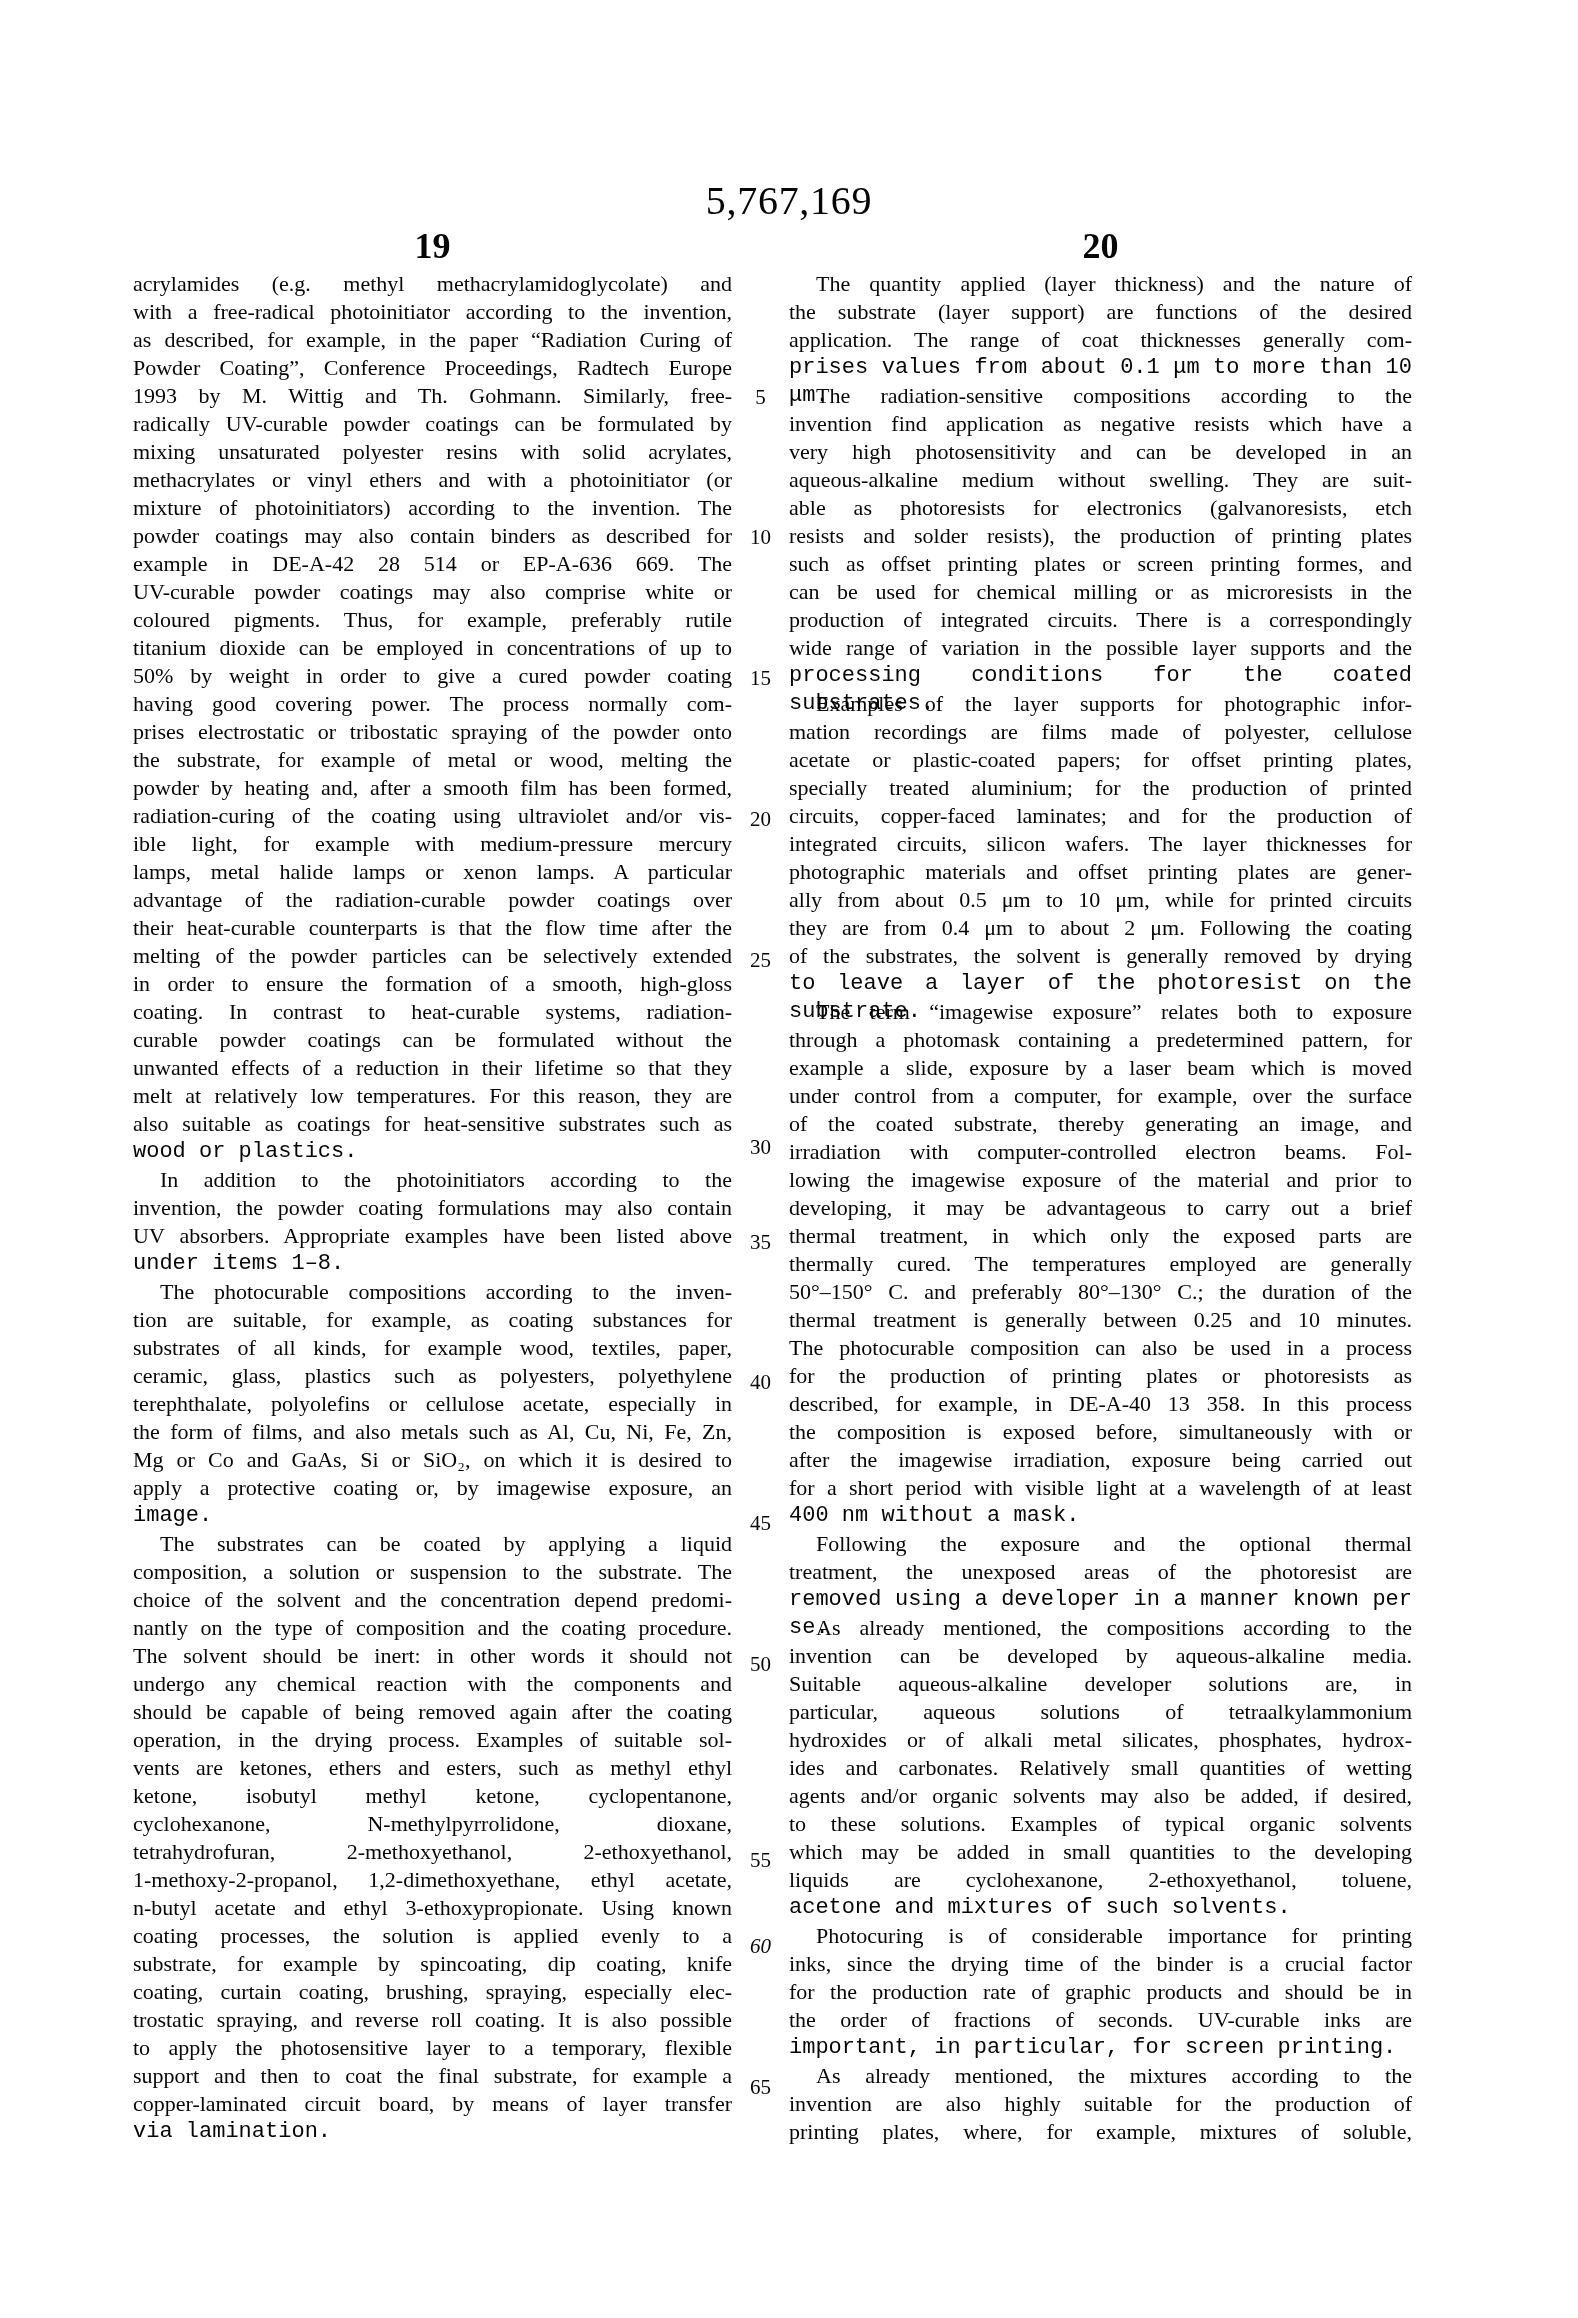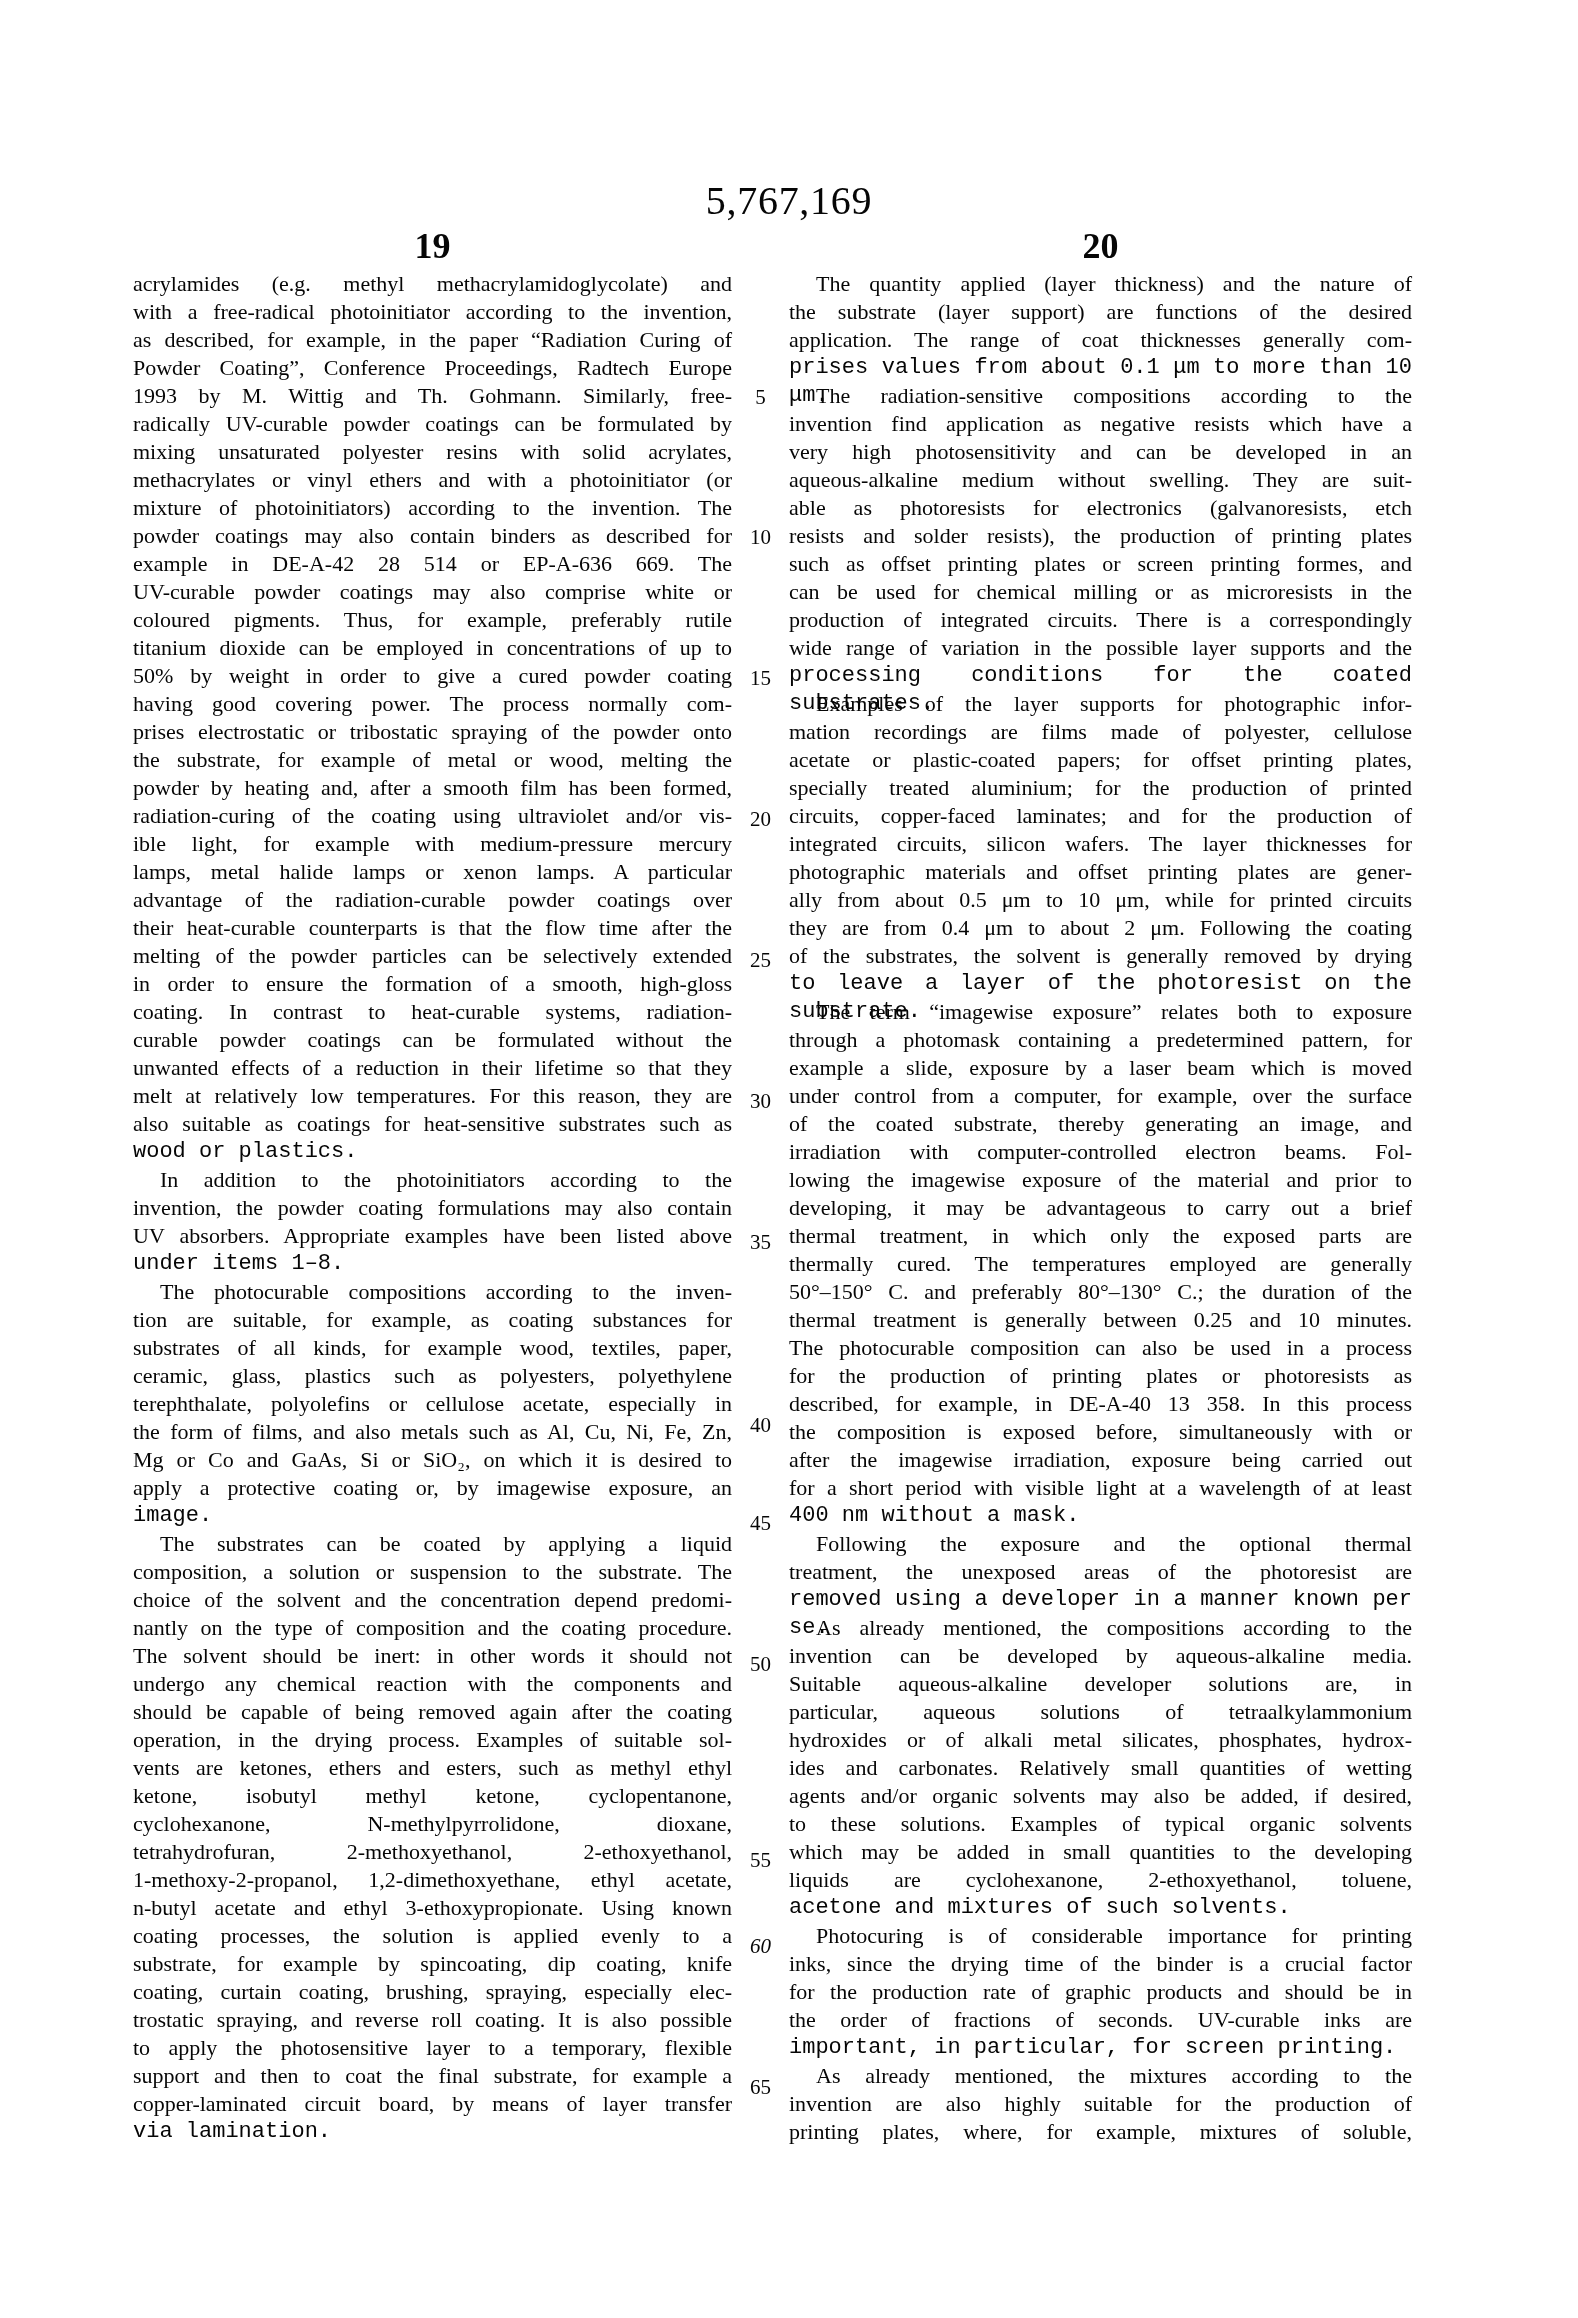--- a/index.html
+++ b/index.html
@@ -133,23 +133,23 @@
           <div class="line">copper-laminated circuit board, by means of layer transfer</div>
           <div class="line para-end">via lamination.</div>
         </div>
       </div>
     <div class="gutter" id="gutter">
         <div class="gutter-num" style="top: 113px;">5</div>
         <div class="gutter-num" style="top: 253px;">10</div>
         <div class="gutter-num" style="top: 394px;">15</div>
         <div class="gutter-num" style="top: 535px;">20</div>
         <div class="gutter-num" style="top: 676px;">25</div>
-        <div class="gutter-num" style="top: 817px;">30</div>
+        <div class="gutter-num" style="top: 863px;">30</div>
         <div class="gutter-num" style="top: 958px;">35</div>
-        <div class="gutter-num" style="top: 1141px;">40</div>
+        <div class="gutter-num" style="top: 1098px;">40</div>
         <div class="gutter-num" style="top: 1239px;">45</div>
         <div class="gutter-num" style="top: 1380px;">50</div>
         <div class="gutter-num" style="top: 1528px; margin-top: 48px;">55</div>
         <div class="gutter-num" style="top: 1662px; font-style: italic;">60</div>
         <div class="gutter-num" style="top: 1803px;">65</div>
       </div>
     <div class="column right" id="col-right">
         <div class="paragraph">
           <div class="line indent">The quantity applied (layer thickness) and the nature of</div>
           <div class="line">the substrate (layer support) are functions of the desired</div>

